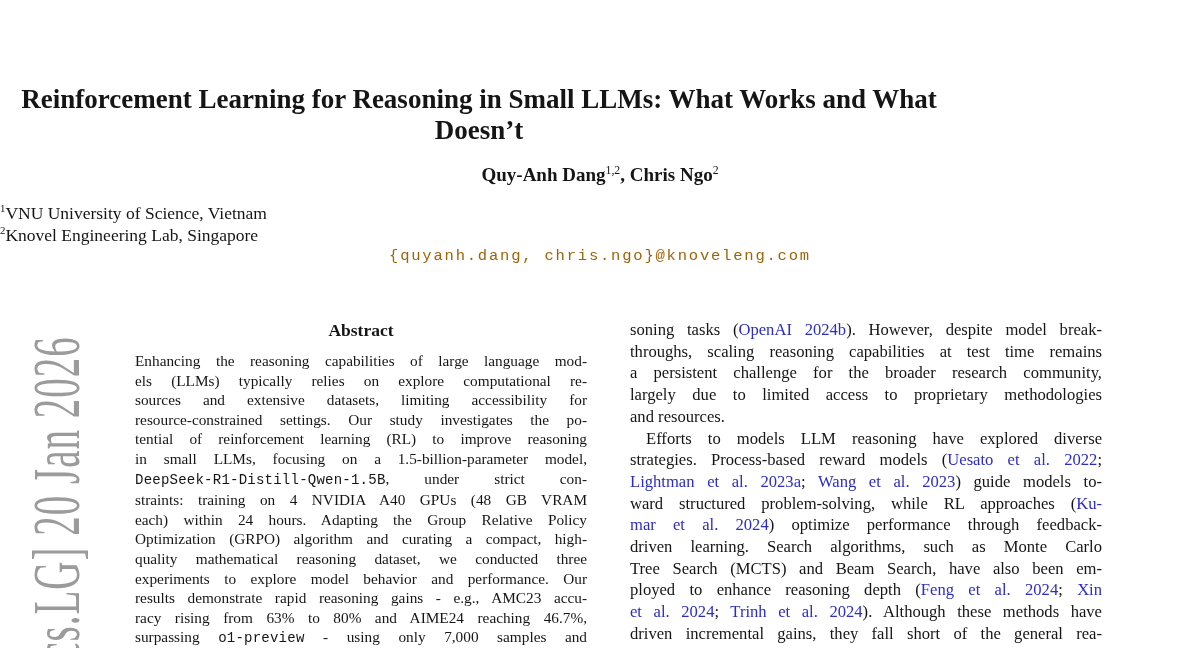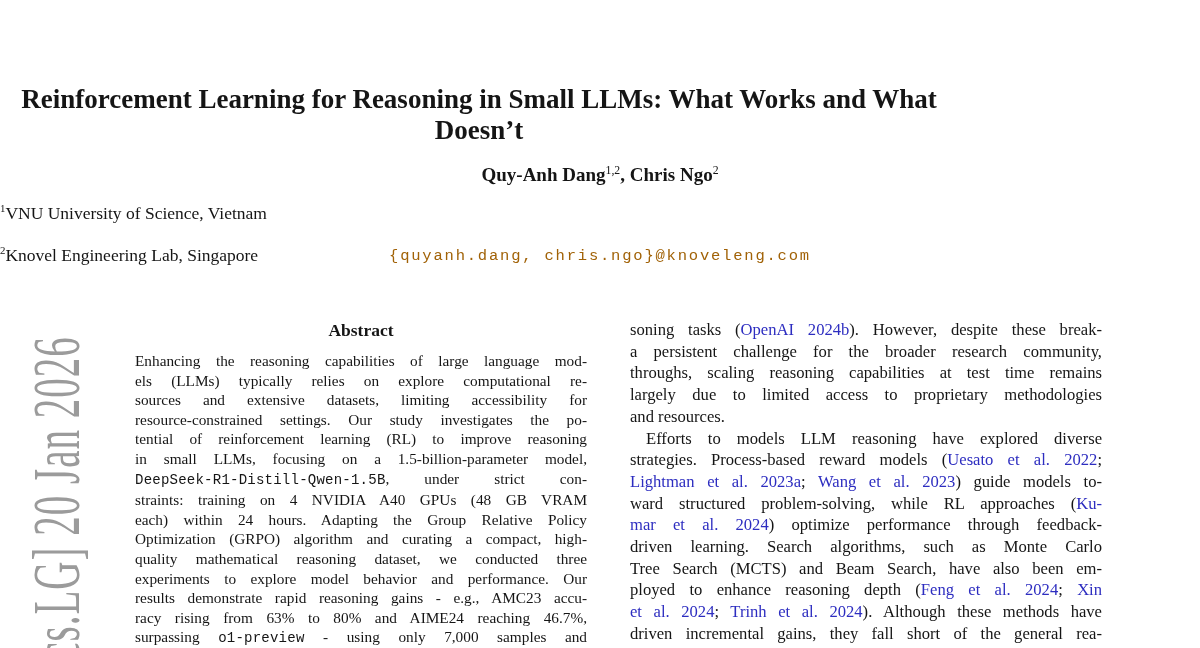--- a/index.html
+++ b/index.html
@@ -27,21 +27,21 @@
   .title span{display:block;}
   .authors{
     position:absolute;top:164px;left:0;width:1200px;
     text-align:center;font-size:19px;font-weight:bold;
   }
   .authors sup,.affil sup{font-weight:normal;font-size:62%;}
   .affil{
     position:absolute;left:0;width:1200px;text-align:left;font-size:17.5px;
   }
   .affil.a1{top:202px;}
-  .affil.a2{top:224px;margin-top:20px;}
+  .affil.a2{top:224px;}
   .email{
     position:absolute;top:247px;left:0;width:1200px;text-align:center;
     font-family:"Liberation Mono","DejaVu Sans Mono",monospace;
     font-size:15.5px;letter-spacing:1.8px;color:#a16207;
   }
   
   .col-left{
     position:absolute;left:119px;top:320px;width:452px;height:328px;overflow:hidden;margin-left:16px;
   }
   .abstract-heading{
@@ -100,23 +100,23 @@
         <div class="abs-line"><span>Optimization (GRPO) algorithm and curating a compact, high-</span></div>
         <div class="abs-line"><span>quality mathematical reasoning dataset, we conducted three</span></div>
         <div class="abs-line"><span>experiments to explore model behavior and performance. Our</span></div>
         <div class="abs-line"><span>results demonstrate rapid reasoning gains - e.g., AMC23 accu-</span></div>
         <div class="abs-line"><span>racy rising from 63% to 80% and AIME24 reaching 46.7%,</span></div>
         <div class="abs-line"><span>surpassing </span><span class="tt">o1-preview</span><span> - using only 7,000 samples and</span></div>
       </div>
   </div>
 
   <div class="col-right" id="right-body">
-      <div class="body-line"><span>soning tasks (</span><span class="cite">OpenAI 2024b</span><span>). However, despite these break-</span></div>
+      <div class="body-line"><span>soning tasks (</span><span class="cite">OpenAI 2024b</span><span>). However, despite model break-</span></div>
+      <div class="body-line"><span>throughs, scaling reasoning capabilities at test time remains</span></div>
       <div class="body-line"><span>a persistent challenge for the broader research community,</span></div>
-      <div class="body-line"><span>throughs, scaling reasoning capabilities at test time remains</span></div>
       <div class="body-line"><span>largely due to limited access to proprietary methodologies</span></div>
       <div class="body-line nojust"><span>and resources.</span></div>
       <div class="body-line indent"><span>Efforts to models LLM reasoning have explored diverse</span></div>
       <div class="body-line"><span>strategies. Process-based reward models (</span><span class="cite">Uesato et al. 2022</span><span>;</span></div>
       <div class="body-line"><span class="cite">Lightman et al. 2023a</span><span>; </span><span class="cite">Wang et al. 2023</span><span>) guide models to-</span></div>
       <div class="body-line"><span>ward structured problem-solving, while RL approaches (</span><span class="cite">Ku-</span></div>
       <div class="body-line"><span class="cite">mar et al. 2024</span><span>) optimize performance through feedback-</span></div>
       <div class="body-line"><span>driven learning. Search algorithms, such as Monte Carlo</span></div>
       <div class="body-line"><span>Tree Search (MCTS) and Beam Search, have also been em-</span></div>
       <div class="body-line"><span>ployed to enhance reasoning depth (</span><span class="cite">Feng et al. 2024</span><span>; </span><span class="cite">Xin</span></div>

